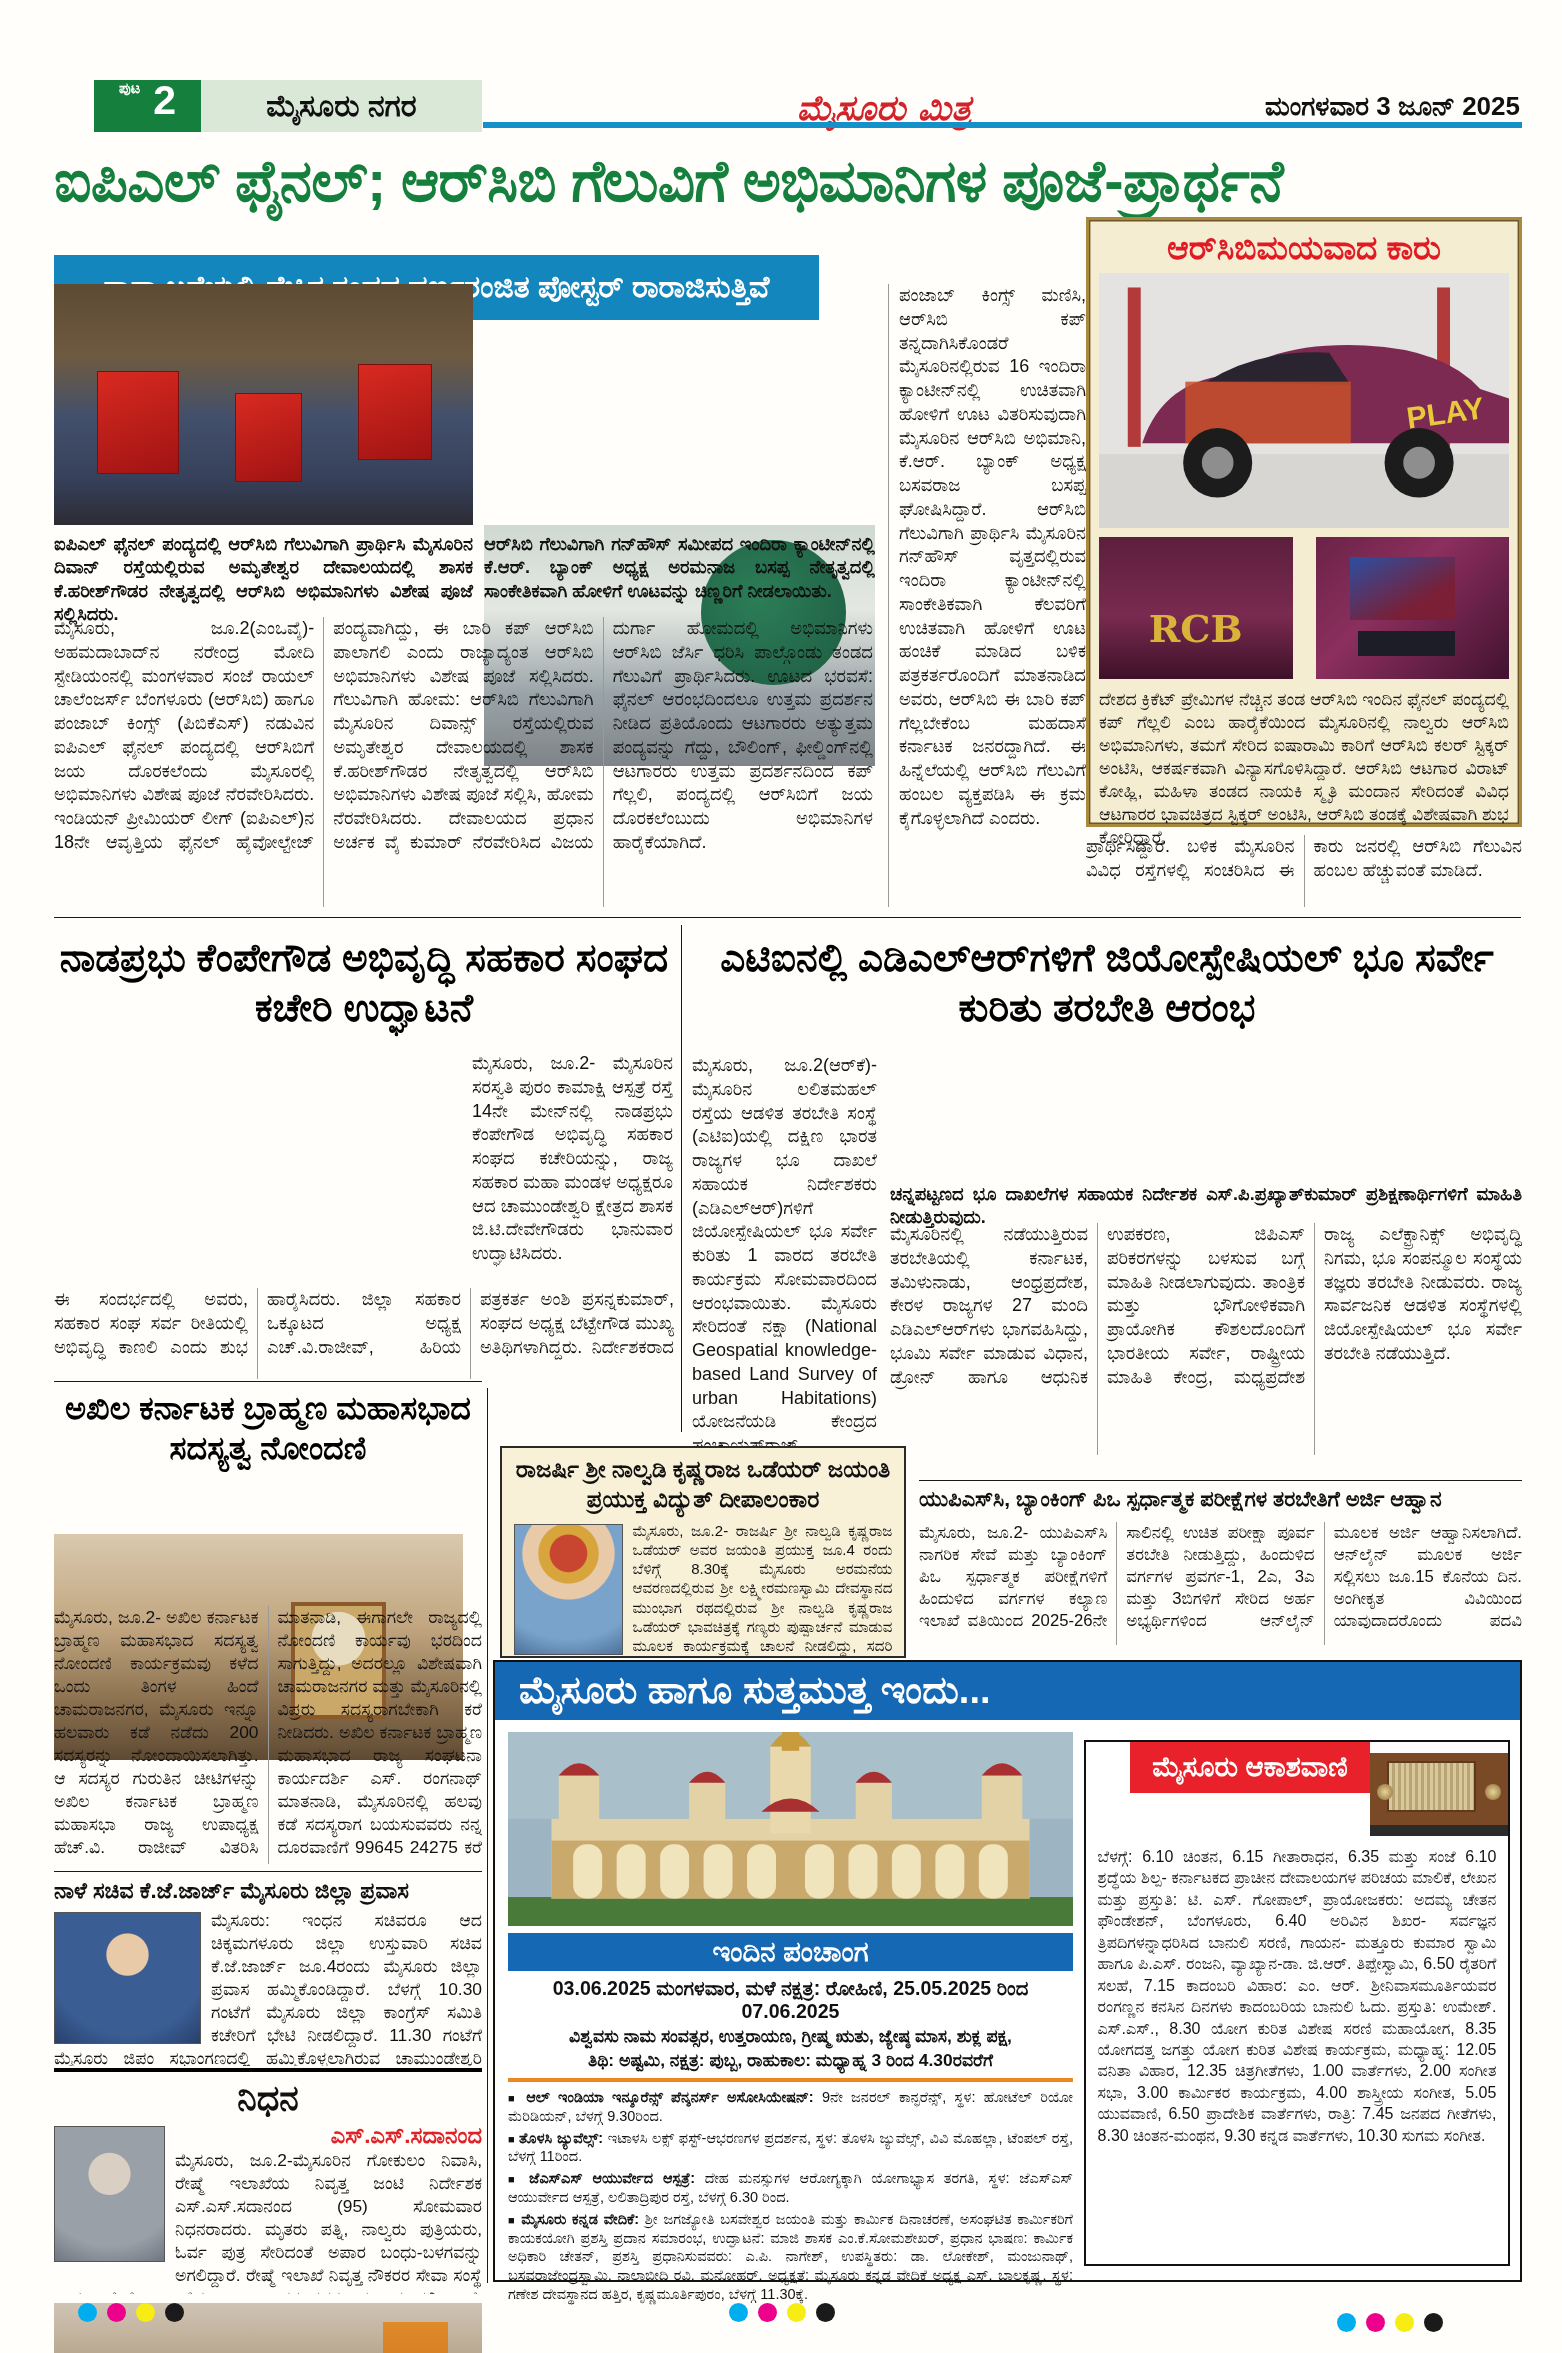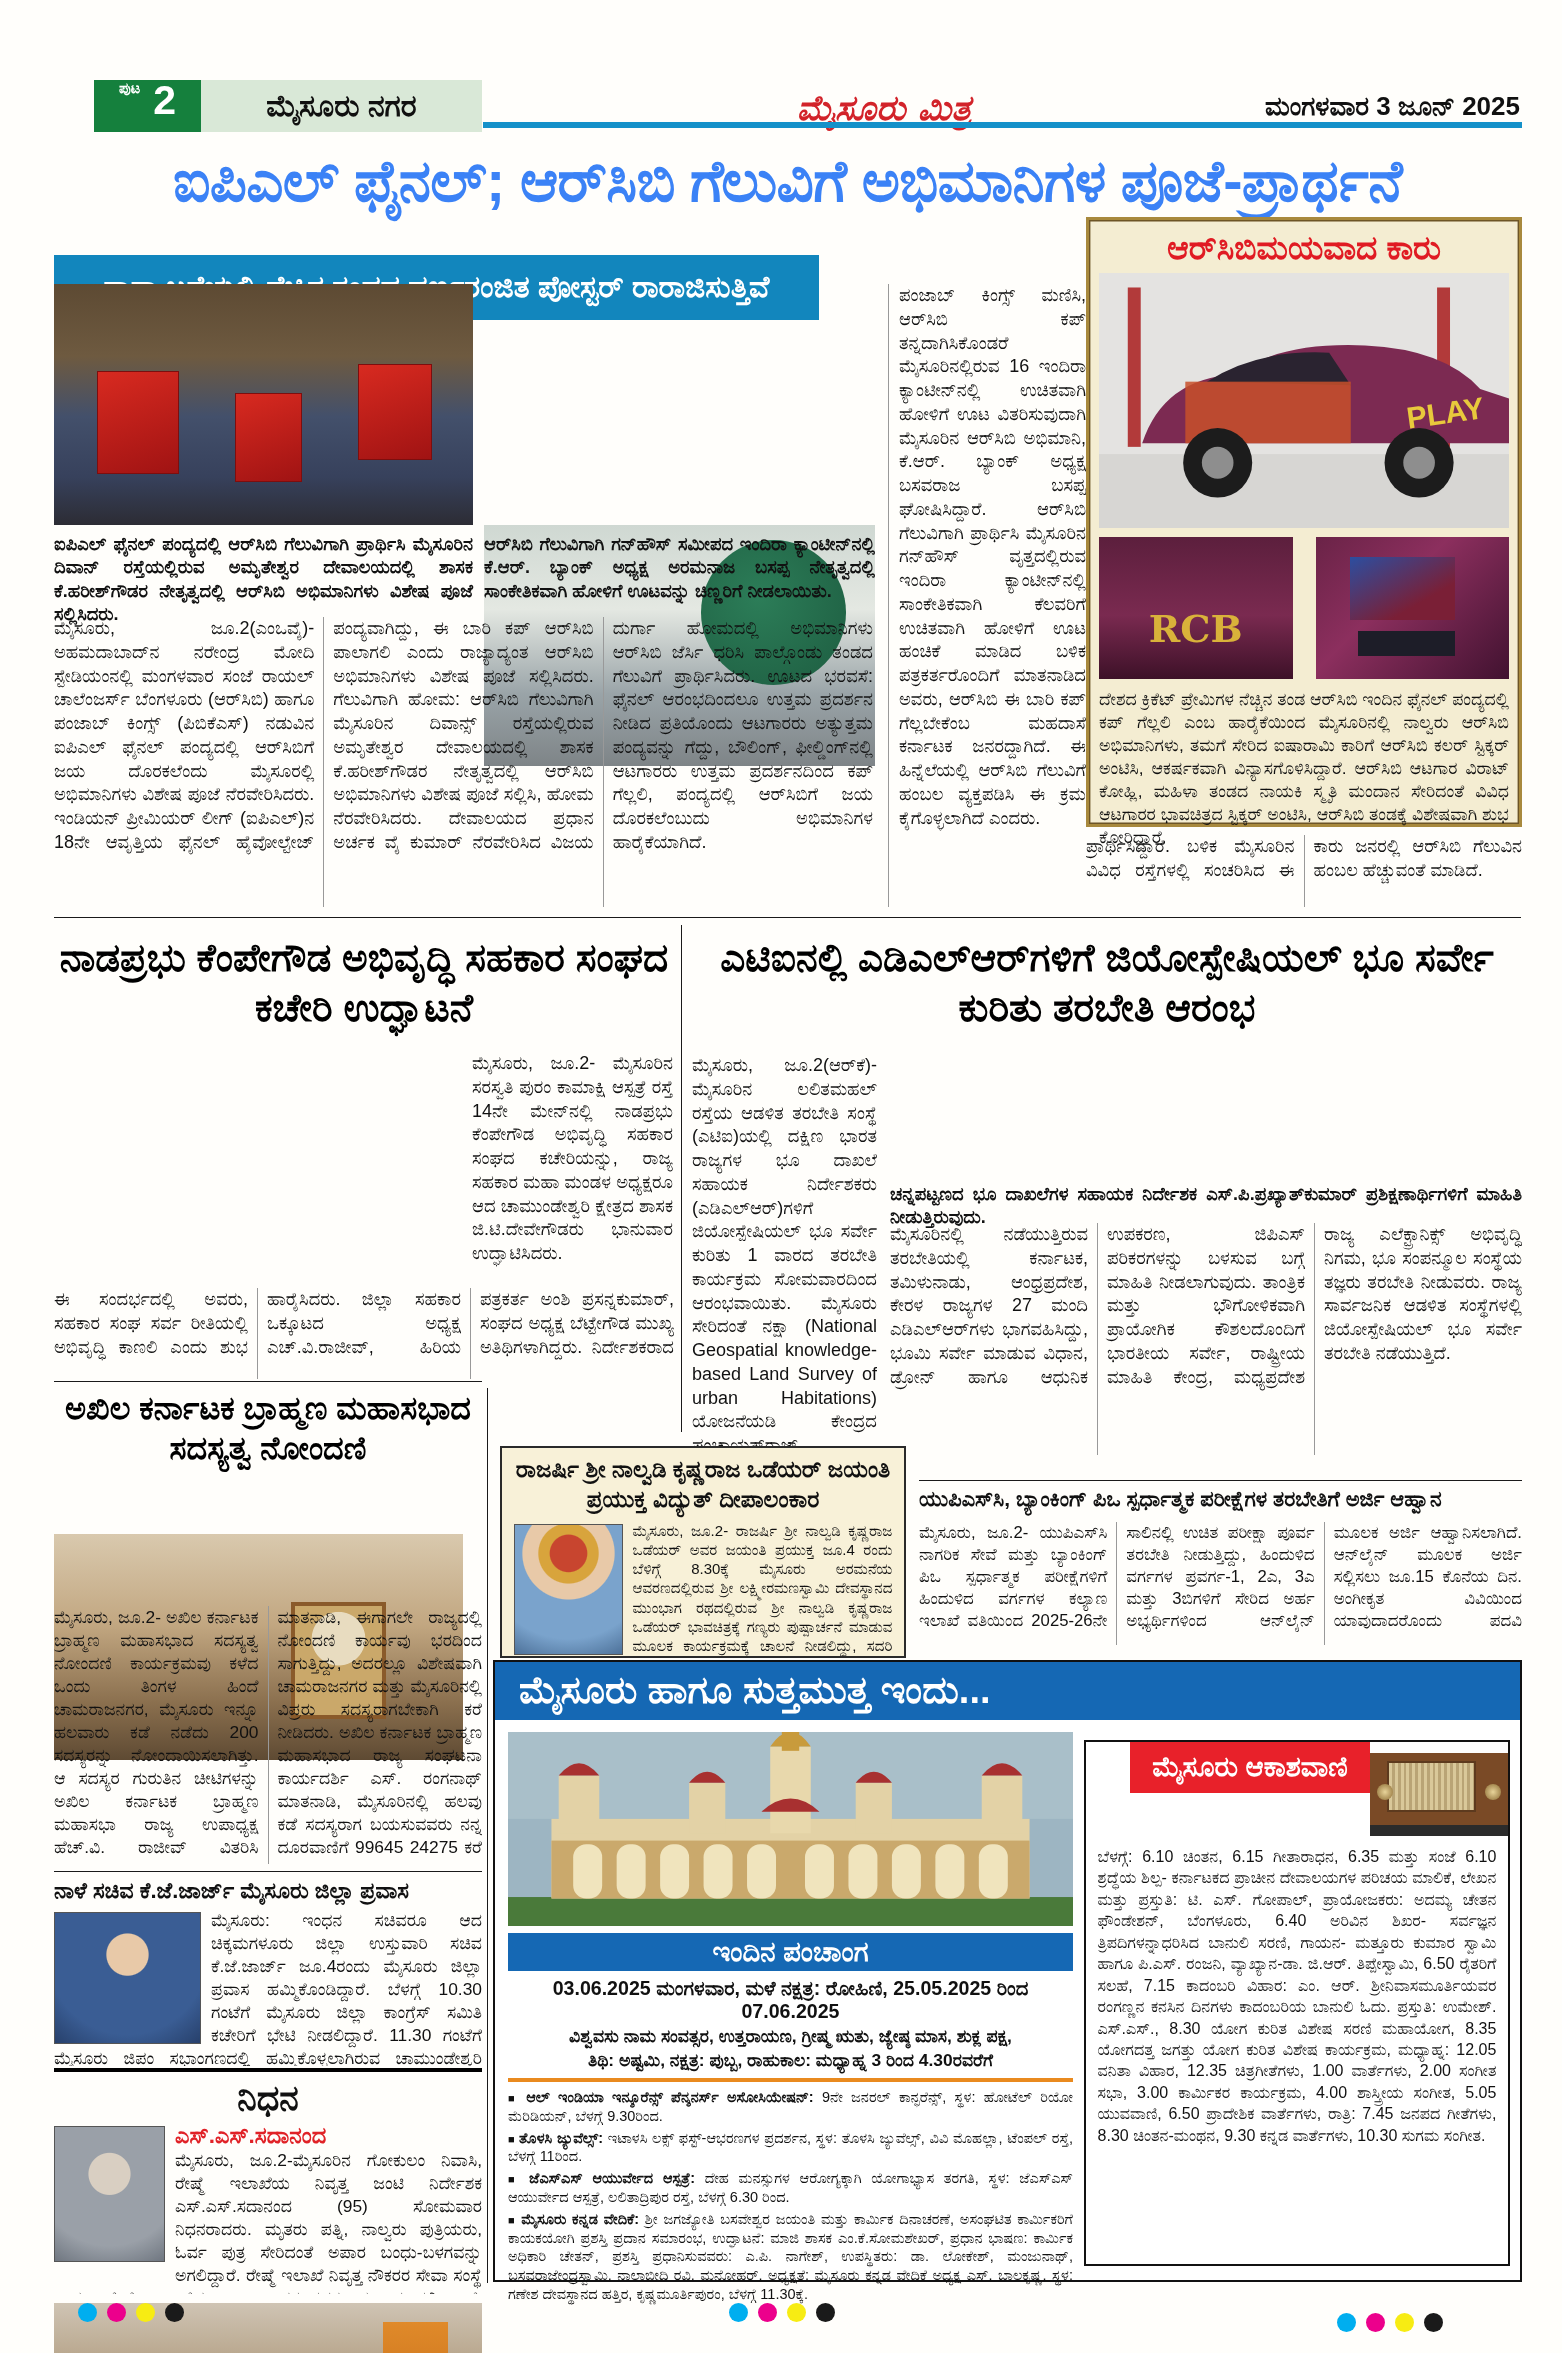--- a/index.html
+++ b/index.html
@@ -15,21 +15,21 @@
   .pgbox{background:#15803d;color:#fff;display:flex;align-items:flex-start;justify-content:center;gap:13px;}
   .pgbox .lbl{font-size:14.5px;font-weight:bold;writing-mode:horizontal-tb;}
   .pgbox .num{font-size:41px;font-weight:900;line-height:1;}
   .secbox{background:#d9e8d7;display:flex;align-items:center;justify-content:center;
           font-size:30px;font-weight:900;color:#101010;}
   .masthead{color:#d2232a;font-family:"DejaVu Serif",serif;font-style:italic;font-weight:bold;
             font-size:35px;text-align:center;}
   .dateline{font-size:26px;font-weight:bold;text-align:right;}
   .blueline{background:#1591c9;height:5.8px;}
   
-  .h-lead{font-size:58px;font-weight:900;letter-spacing:-0.7px;line-height:1.1;text-align:center;color:#3b82f6;}
+  .h-lead{font-size:58px;font-weight:900;letter-spacing:-0.7px;line-height:1.1;text-align:left;color:#15803d;}
   .subheadbox{background:#1286bd;color:#fff;display:flex;align-items:center;justify-content:center;
               font-size:30px;font-weight:bold;}
   .h-sec{font-size:39px;font-weight:900;line-height:1.28;text-align:center;color:#000;}
   .h-small{font-size:32px;font-weight:900;line-height:1.25;text-align:center;color:#000;}
   .body-txt{font-size:18px;line-height:1.32;}
   .cap{font-size:18px;font-weight:bold;line-height:1.3;}
   .cols2{column-count:2;column-gap:19px;column-rule:0.7px solid #999;}
   .cols3{column-count:3;column-gap:19px;column-rule:0.7px solid #999;}
   
   .photo{position:relative;overflow:hidden;background:#b5aa98;}
@@ -63,21 +63,21 @@
   .events .lead{font-weight:bold;}
   .redbar{background:#e8212a;color:#fff;font-weight:900;display:flex;align-items:center;justify-content:center;}
   .ph-radio{background:linear-gradient(180deg,#fdfdfd 0 12%,#7a4a26 12% 88%,#2b2b2b 88% 100%);}
   .radio-mesh{position:absolute;left:12%;top:20%;width:62%;height:50%;
       background:repeating-linear-gradient(90deg,#d9c89a 0 2.9px,#b9a476 2.9px 5.8px);border:2.2px solid #5d3a1e;}
   .knob{position:absolute;width:16px;height:16px;border-radius:50%;background:radial-gradient(#e8d49a,#8a6a32);}
   .dotrow{display:flex;gap:10px;}
   .dot{width:19px;height:19px;border-radius:50%;}
   .dot.c{background:#00aeef}.dot.m{background:#ec008c}.dot.y{background:#f7ec13}.dot.k{background:#1a1a1a}
   .nid-title{font-size:35px;font-weight:900;text-align:center;border-top:4.3px solid #000;padding-top:5.8px;}
-  .obit-name{color:#e02227;font-size:22.5px;font-weight:900;text-align:left;}
+  .obit-name{color:#e02227;font-size:22.5px;font-weight:900;text-align:right;}
   .floatph{float:left;margin:2.9px 10px 2.9px 0;border:1.4px solid #555;}
 </style>
 </head>
 <body>
 
 <div class="page">
 
   <div class="abs pgbox" style="left:94px;top:80px;width:107px;height:52px;">
     <span class="lbl">ಪುಟ</span>
     <span class="num">2</span>

